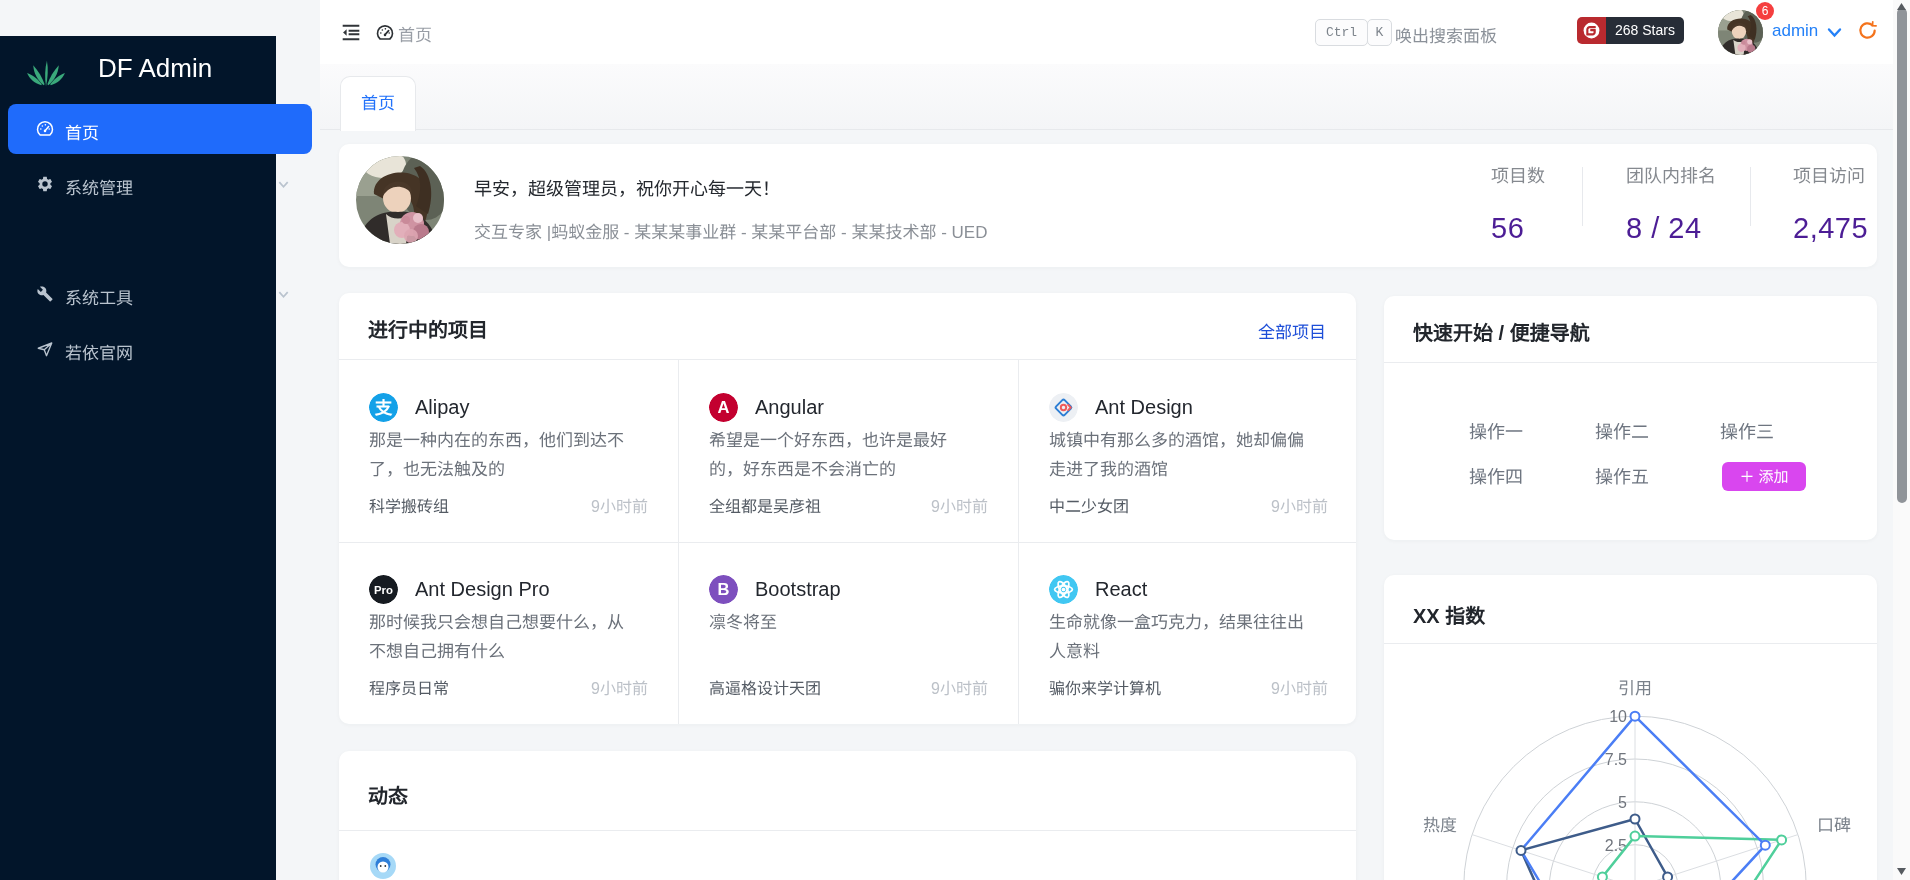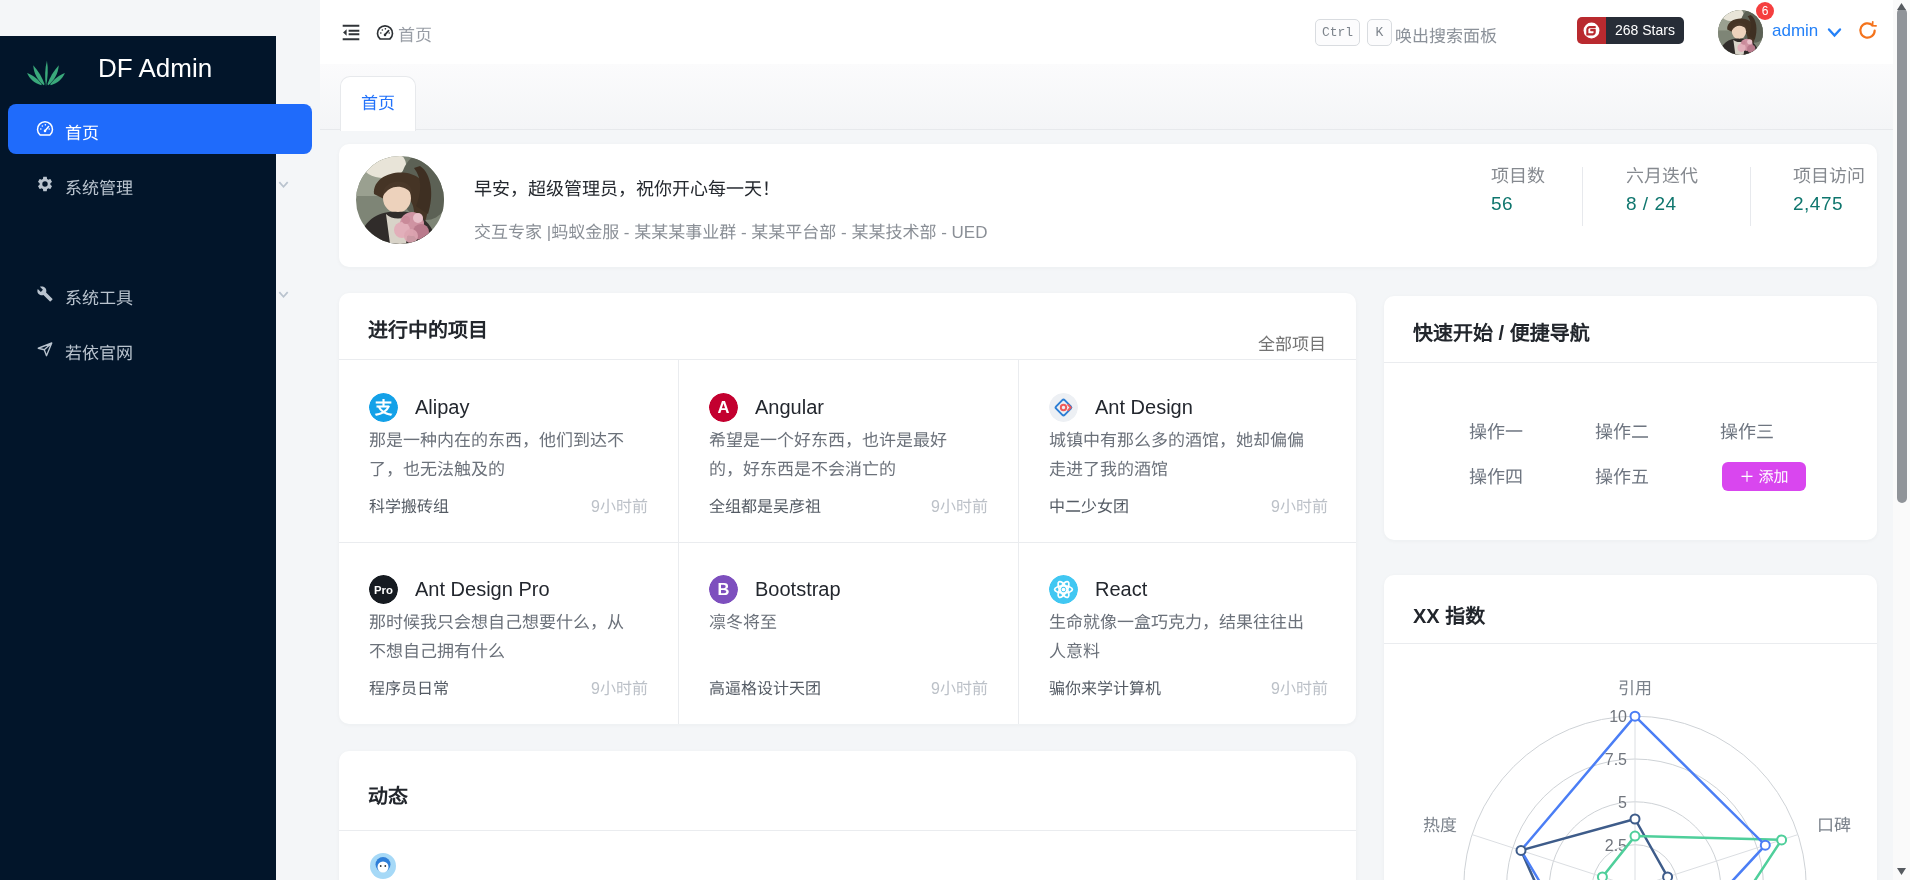--- a/index.html
+++ b/index.html
@@ -20,34 +20,34 @@
 
 #topbar { position:absolute; left:320px; top:0; width:1573px; height:64px; background:#fff; }
 #tabbar { position:absolute; left:320px; top:64px; width:1573px; height:66px; background:linear-gradient(#fbfbfc,#f4f5f7); border-bottom:1px solid #e7e9ec; }
 .tab-active { position:absolute; left:20px; top:12px; width:76px; height:55px; background:#fff; border:1px solid #e7e9ec; border-bottom:none; border-radius:10px 10px 0 0; color:#2272fa; font-size:17px; text-align:center; line-height:53px; }
 .kbd { display:inline-block; border:1px solid #d9dce0; background:#fcfcfd; border-radius:5px; color:#7d848c; font-family:"Liberation Mono",monospace; font-size:13px; text-align:center; }
 
 
 .card { position:absolute; background:#fff; border-radius:10px; box-shadow:0 1px 4px rgba(30,40,60,.04); }
 .card-h { position:absolute; left:0; top:0; right:0; height:67px; border-bottom:1px solid #eaecef; }
 .card-h .t { position:absolute; left:29px; top:21px; font-size:20px; font-weight:bold; color:#22262c; }
-.link { color:#737373; text-decoration:none;margin-top:12px; }
+.link { color:#1d4ed8; text-decoration:none; }
 
 
 .pcell { position:absolute; width:339px; height:182px; }
 .pcell .pname { position:absolute; left:76px; top:36px; font-size:20px; color:#23272e; }
 .pcell .pdesc { position:absolute; left:30px; top:66px; width:268px; font-size:17px; color:#6b717a; line-height:29px; }
 .pcell .pgrp { position:absolute; left:30px; top:133px; font-size:16px; color:#545b64; }
 .pcell .ptime { position:absolute; right:30px; top:133px; font-size:16px; color:#bcc1c8; }
 .picon { position:absolute; left:30px; top:33px; width:29px; height:29px; border-radius:50%; }
 
 
 .stat { position:absolute; top:17px; text-align:left; }
 .stat .sl { font-size:18px; color:#85898f; }
-.stat .sv { font-size:19px; color:#0f766e; margin-top:6px; letter-spacing:0.5px; }
+.stat .sv { font-size:29px; color:#4c1d95; margin-top:25px; letter-spacing:0.5px; }
 .sdiv { position:absolute; top:23px; width:1px; height:59px; background:#e7e9ed; }
 
 
 .qlink { position:absolute; width:110px; text-align:center; font-size:18px; color:#6e7580; }
 
 
 #sbar { position:absolute; right:0; top:0; width:17px; height:880px; background:#fafafa; }
 #sthumb { position:absolute; left:3.5px; top:8px; width:10px; height:495px; background:#909499; border-radius:6px; }
 </style>
 </head>
@@ -122,21 +122,21 @@
     <path d="M13 13.2 L16.8 8.8" stroke-linecap="round"></path>
     <g fill="#2c3034" stroke="none">
         <circle cx="6.4" cy="12" r="1.1"></circle>
         <circle cx="8.5" cy="8" r="1.1"></circle>
         <circle cx="12.5" cy="6.4" r="1.1"></circle>
         <circle cx="17.6" cy="12" r="1.1"></circle>
       </g>
   </svg>
   <span class="abs" style="left:78px; top:21px; font-size:17px; color:#999ea6;">首页</span>
 
-  <span class="kbd" style="position:absolute; left:995px; top:19px; width:45px; height:27px; line-height:25px;">Ctrl</span>
+  <span class="kbd" style="position:absolute; left:995px; top:19px; width:53px; height:27px; line-height:25px;">Ctrl</span>
   <span class="kbd" style="position:absolute; left:1047px; top:19px; width:25px; height:27px; line-height:25px;">K</span>
   <span class="abs" style="left:1075px; top:22px; font-size:17px; color:#8b9199;">唤出搜索面板</span>
 
   <div class="abs" style="left:1257px; top:17px; width:107px; height:27px; border-radius:5px; overflow:hidden;">
     <div class="abs" style="left:0; top:0; width:29px; height:27px; background:#b92a2f;"></div>
     <div class="abs" style="left:29px; top:0; width:78px; height:27px; background:#272d37; color:#fff; font-size:14px; text-align:center; line-height:27px;">268 Stars</div>
     <svg class="abs" style="left:5px; top:4px;" width="19" height="19" viewBox="0 0 24 24">
       <circle cx="12" cy="12" r="10" fill="#fff"></circle>
       <path d="M16.8 10.2 h-5.8 c-.33 0-.6.27-.6.6 v1.5 c0 .33.27.6.6.6 h3.1 c.33 0 .6.27.6.6 v.3 c0 .99-.81 1.8-1.8 1.8 h-4.2 c-.33 0-.6-.27-.6-.6 v-4.2 c0-.99.81-1.8 1.8-1.8 h6.9 c.33 0 .6-.27.6-.6 v-1.5 c0-.33-.27-.6-.6-.6 h-6.9 c-2.49 0-4.5 2.01-4.5 4.5 v6.9 c0 .33.27.6.6.6 h7.3 c2.24 0 4.1-1.86 4.1-4.1 v-3.4 c0-.33-.27-.6-.6-.6 z" fill="#b92a2f"></path>
     </svg>
@@ -199,21 +199,21 @@
   </div>
   <div class="abs" style="left:135px; top:30px; font-size:18px; font-weight:500; color:#24282e;">早安，超级管理员，祝你开心每一天！</div>
   <div class="abs" style="left:135px; top:74px; font-size:17px; color:#8a8f96;">交互专家 |蚂蚁金服 - 某某某事业群 - 某某平台部 - 某某技术部 - UED</div>
 
   <div class="stat" style="left:1152px;">
       <div class="sl">项目数</div>
       <div class="sv">56</div>
     </div>
   <div class="sdiv" style="left:1243px;"></div>
   <div class="stat" style="left:1287px;">
-      <div class="sl">六月迭代</div>
+      <div class="sl">团队内排名</div>
       <div class="sv">8 / 24</div>
     </div>
   <div class="sdiv" style="left:1411px;"></div>
   <div class="stat" style="left:1454px;">
       <div class="sl">项目访问</div>
       <div class="sv">2,475</div>
     </div>
 </div>
 
 <div class="card" style="left:339px; top:293px; width:1017px; height:431px;">

